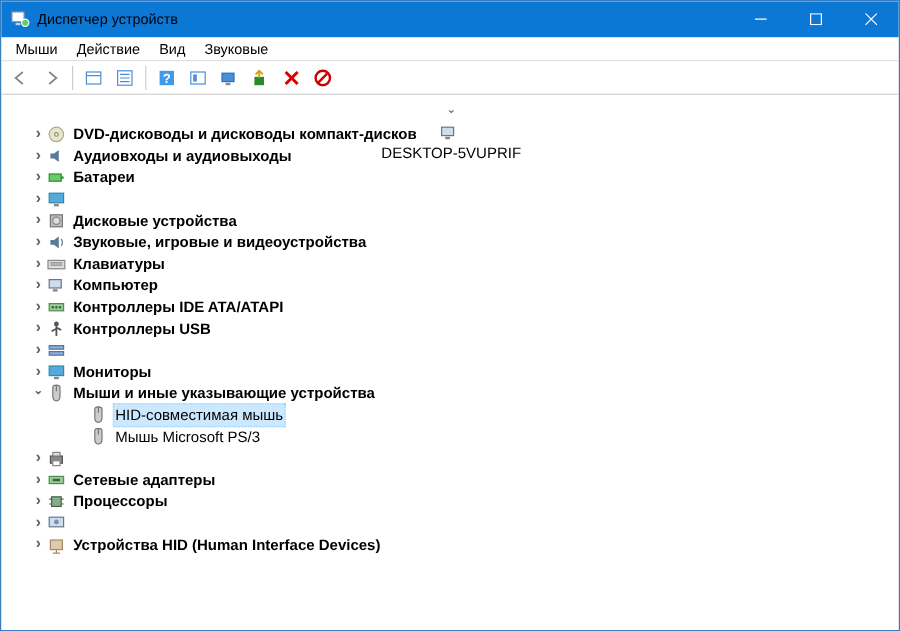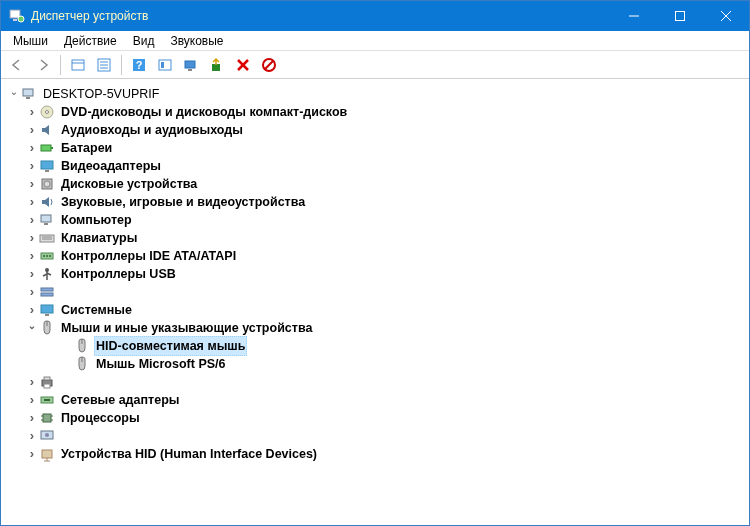--- a/index.html
+++ b/index.html
@@ -1,38 +1,38 @@
 <!DOCTYPE html>
 <html><head>
 <meta charset="utf-8">
 <style>
 * { margin: 0; padding: 0; box-sizing: border-box; font-family: "Segoe UI", Tahoma, sans-serif; }
 body { background: #fff; width: 750px; height: 526px; overflow: hidden; border: 1px solid #3a7cc0; }
-.titlebar { background: #0a78d4; height: 30px; display: flex; align-items: center; color: #fef9c3; font-size: 12px; padding-left: 8px; }
+.titlebar { background: #0a78d4; height: 30px; display: flex; align-items: center; color: #000000; font-size: 12px; padding-left: 8px; }
 .titlebar .app-icon { width: 16px; height: 16px; margin-right: 6px; display: inline-flex; align-items: center; justify-content: center; }
 .titlebar .title-text { flex: 1; }
 .win-controls { display: flex; height: 100%; }
 .win-controls .ctl { width: 46px; height: 100%; display: flex; align-items: center; justify-content: center; }
 .menubar { height: 20px; display: flex; align-items: center; padding: 0 4px; font-size: 12px; border-bottom: 1px solid #e0e0e0; }
 .menubar .menu-item { padding: 2px 8px; cursor: default; }
 .toolbar { height: 28px; display: flex; align-items: center; padding: 2px 4px; border-bottom: 1px solid #d0d0d0; gap: 2px; }
 .toolbar .tbtn { width: 24px; height: 24px; display: flex; align-items: center; justify-content: center; border: 1px solid transparent; }
 .toolbar .sep { width: 1px; height: 20px; background: #ccc; margin: 0 3px; }
 .tree { padding: 6px 4px; font-size: 12.5px; color: #000; overflow-y: auto; height: calc(526px - 30px - 20px - 28px - 2px); }
 .node { display: flex; align-items: center; height: 18px; line-height: 18px; white-space: nowrap; cursor: default; }
 .node .arrow { width: 14px; text-align: center; color: #606060; font-size: 10px; user-select: none; }
 .node .arrow.expanded::before { content: "⌄"; display:inline-block; transform: translateY(-2px);}
 .node .arrow.collapsed::before { content: "›"; font-size: 13px; }
 .node .arrow.none::before { content: ""; }
 .node .nicon { width: 16px; height: 16px; margin-right: 4px; display: inline-flex; align-items: center; justify-content: center; }
 .node.selected .label { background: #cce8ff; border: 1px dotted #99d1ff; padding: 0 1px; }
 .node .label { padding: 0 2px; }
-.indent0 { padding-left: 2px; }
+.indent0 { padding-left: 2px; flex-direction: column; }
 .indent1 { padding-left: 20px; font-weight: bold; }
-.indent2 { padding-left: 55px; font-weight: bold; }
+.indent2 { padding-left: 55px; }
 svg { display: block; }
 </style>
 </head>
 <body>
 
 <div class="titlebar">
   <span class="app-icon">
     <svg width="16" height="16" viewBox="0 0 16 16">
         <rect x="1" y="2" width="10" height="8" fill="#fff" stroke="#89b" stroke-width="1"></rect>
         <rect x="4" y="11" width="4" height="2" fill="#ccd"></rect>
@@ -174,62 +174,61 @@
         <span class="label">Батареи</span>
       </div>
       <div class="node indent1">
         <span class="arrow collapsed"></span>
         <span class="nicon">
           <svg width="16" height="16" viewBox="0 0 16 16">
             <rect x="2" y="3" width="12" height="8" fill="#5ad" stroke="#38a"></rect>
             <rect x="6" y="12" width="4" height="2" fill="#888"></rect>
           </svg>
         </span>
-        <span class="label">Видеоадаптеры</span>
       </div>
       <div class="node indent1">
         <span class="arrow collapsed"></span>
         <span class="nicon">
           <svg width="16" height="16" viewBox="0 0 16 16">
             <rect x="3" y="3" width="10" height="10" fill="#bbb" stroke="#777"></rect>
             <circle cx="8" cy="8" r="3" fill="#ddd" stroke="#888"></circle>
           </svg>
         </span>
         <span class="label">Дисковые устройства</span>
       </div>
       <div class="node indent1">
         <span class="arrow collapsed"></span>
         <span class="nicon">
           <svg width="16" height="16" viewBox="0 0 16 16">
             <path d="M3 6 L6 6 L10 3 L10 13 L6 10 L3 10 Z" fill="#5a7a9a"></path>
             <path d="M12 5 Q14 8 12 11" fill="none" stroke="#5a7a9a"></path>
           </svg>
         </span>
         <span class="label">Звуковые, игровые и видеоустройства</span>
-      </div>
-      <div class="node indent1">
-        <span class="arrow collapsed"></span>
-        <span class="nicon">
-          <svg width="16" height="16" viewBox="0 0 16 16">
-            <rect x="2" y="3" width="10" height="7" fill="#cde" stroke="#678"></rect>
-            <rect x="5" y="11" width="4" height="2" fill="#888"></rect>
-          </svg>
-        </span>
-        <span class="label">Компьютер</span>
       </div>
       <div class="node indent1">
         <span class="arrow collapsed"></span>
         <span class="nicon">
           <svg width="16" height="16" viewBox="0 0 16 16">
             <rect x="1" y="5" width="14" height="7" fill="#ddd" stroke="#888"></rect>
             <line x1="3" y1="7" x2="13" y2="7" stroke="#888"></line>
             <line x1="3" y1="9" x2="13" y2="9" stroke="#888"></line>
           </svg>
         </span>
         <span class="label">Клавиатуры</span>
+      </div>
+      <div class="node indent1">
+        <span class="arrow collapsed"></span>
+        <span class="nicon">
+          <svg width="16" height="16" viewBox="0 0 16 16">
+            <rect x="2" y="3" width="10" height="7" fill="#cde" stroke="#678"></rect>
+            <rect x="5" y="11" width="4" height="2" fill="#888"></rect>
+          </svg>
+        </span>
+        <span class="label">Компьютер</span>
       </div>
       <div class="node indent1">
         <span class="arrow collapsed"></span>
         <span class="nicon">
           <svg width="16" height="16" viewBox="0 0 16 16">
             <rect x="2" y="5" width="12" height="6" fill="#9c9" stroke="#585"></rect>
             <circle cx="5" cy="8" r="1" fill="#363"></circle>
             <circle cx="8" cy="8" r="1" fill="#363"></circle>
             <circle cx="11" cy="8" r="1" fill="#363"></circle>
           </svg>
@@ -258,21 +257,21 @@
         </span>
       </div>
       <div class="node indent1">
         <span class="arrow collapsed"></span>
         <span class="nicon">
           <svg width="16" height="16" viewBox="0 0 16 16">
             <rect x="2" y="3" width="12" height="8" fill="#5ad" stroke="#38a"></rect>
             <rect x="6" y="12" width="4" height="2" fill="#888"></rect>
           </svg>
         </span>
-        <span class="label">Системные</span>
+        <span class="label">Мониторы</span>
       </div>
       <div class="node indent1">
         <span class="arrow expanded"></span>
         <span class="nicon">
           <svg width="16" height="16" viewBox="0 0 16 16">
             <path d="M5 3 Q5 1 8 1 Q11 1 11 3 L11 10 Q11 14 8 14 Q5 14 5 10 Z" fill="#ccc" stroke="#777"></path>
             <line x1="8" y1="1" x2="8" y2="6" stroke="#777"></line>
           </svg>
         </span>
         <span class="label">Мыши и иные указывающие устройства</span>
@@ -288,21 +287,21 @@
         <span class="label">HID-совместимая мышь</span>
       </div>
       <div class="node indent2">
         <span class="arrow none"></span>
         <span class="nicon">
           <svg width="16" height="16" viewBox="0 0 16 16">
             <path d="M5 3 Q5 1 8 1 Q11 1 11 3 L11 10 Q11 14 8 14 Q5 14 5 10 Z" fill="#ccc" stroke="#777"></path>
             <line x1="8" y1="1" x2="8" y2="6" stroke="#777"></line>
           </svg>
         </span>
-        <span class="label">Мышь Microsoft PS/6</span>
+        <span class="label">Мышь Microsoft PS/3</span>
       </div>
       <div class="node indent1">
         <span class="arrow collapsed"></span>
         <span class="nicon">
           <svg width="16" height="16" viewBox="0 0 16 16">
             <rect x="3" y="6" width="10" height="6" fill="#888" stroke="#555"></rect>
             <rect x="5" y="3" width="6" height="3" fill="#ddd" stroke="#888"></rect>
             <rect x="5" y="10" width="6" height="4" fill="#fff" stroke="#888"></rect>
           </svg>
         </span>

